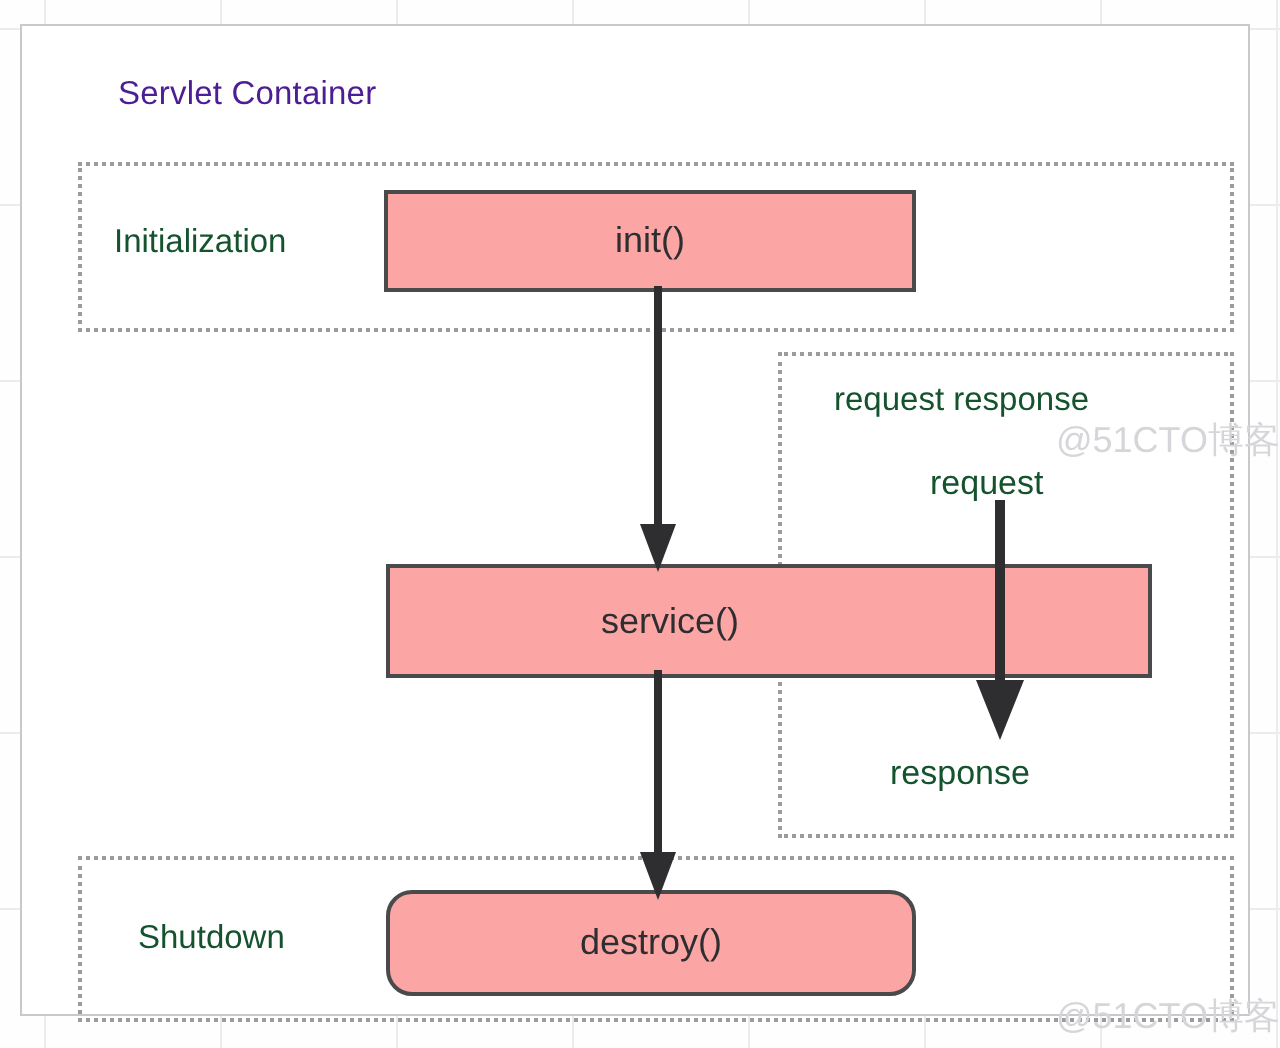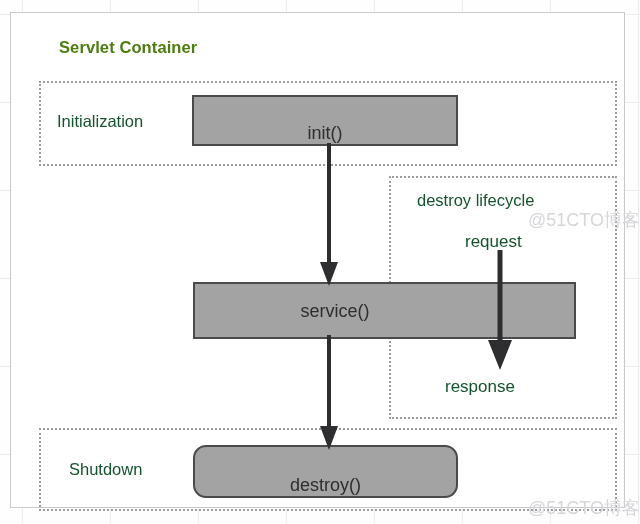--- a/index.html
+++ b/index.html
@@ -38,24 +38,23 @@
     box-sizing: border-box;
     border: 1.5px solid #c9c9cb;
     background: #ffffff;
   }
 
   .container-title {
     position: absolute;
     left: 48px;
     top: 25px;
     font-size: 16.5px;
-    color: #4d7c0f;
+    color: #4c1d95;
     letter-spacing: 0.1px;
     white-space: nowrap;
-    font-weight: bold;
   }
 
   
   .dotted-region {
     position: absolute;
     box-sizing: border-box;
     border: 2px dotted #9b9b9e;
     background: transparent;
   }
 
@@ -118,24 +117,24 @@
   #label-response {
     left: 434px;
     top: 364px;
     font-size: 17px;
   }
 
   
   .method-box {
     position: absolute;
     box-sizing: border-box;
-    background: #a3a3a3;
+    background: #fca5a5;
     border: 2.5px solid #4a4a4c;
     display: flex;
-    align-items: flex-end;
+    align-items: center;
     justify-content: center;
   }
 
   .method-box .method-label {
     font-size: 18px;
     color: #2e2e30;
     white-space: nowrap;
   }
 
   #box-init {
@@ -234,21 +233,21 @@
 
     <div class="dotted-region" id="region-lifecycle"></div>
 
     <div class="dotted-region" id="region-shutdown"></div>
 
     <div class="phase-label" id="label-initialization">Initialization</div>
 
 
     <div class="phase-label" id="label-shutdown">Shutdown</div>
 
-    <div class="phase-label" id="label-lifecycle">destroy lifecycle</div>
+    <div class="phase-label" id="label-lifecycle">request response</div>
 
     <div class="phase-label" id="label-request">request</div>
 
     <div class="phase-label" id="label-response">response</div>
 
     <div class="method-box" id="box-init">
       <span class="method-label">init()</span>
     </div>
 
     <div class="method-box" id="box-service">

